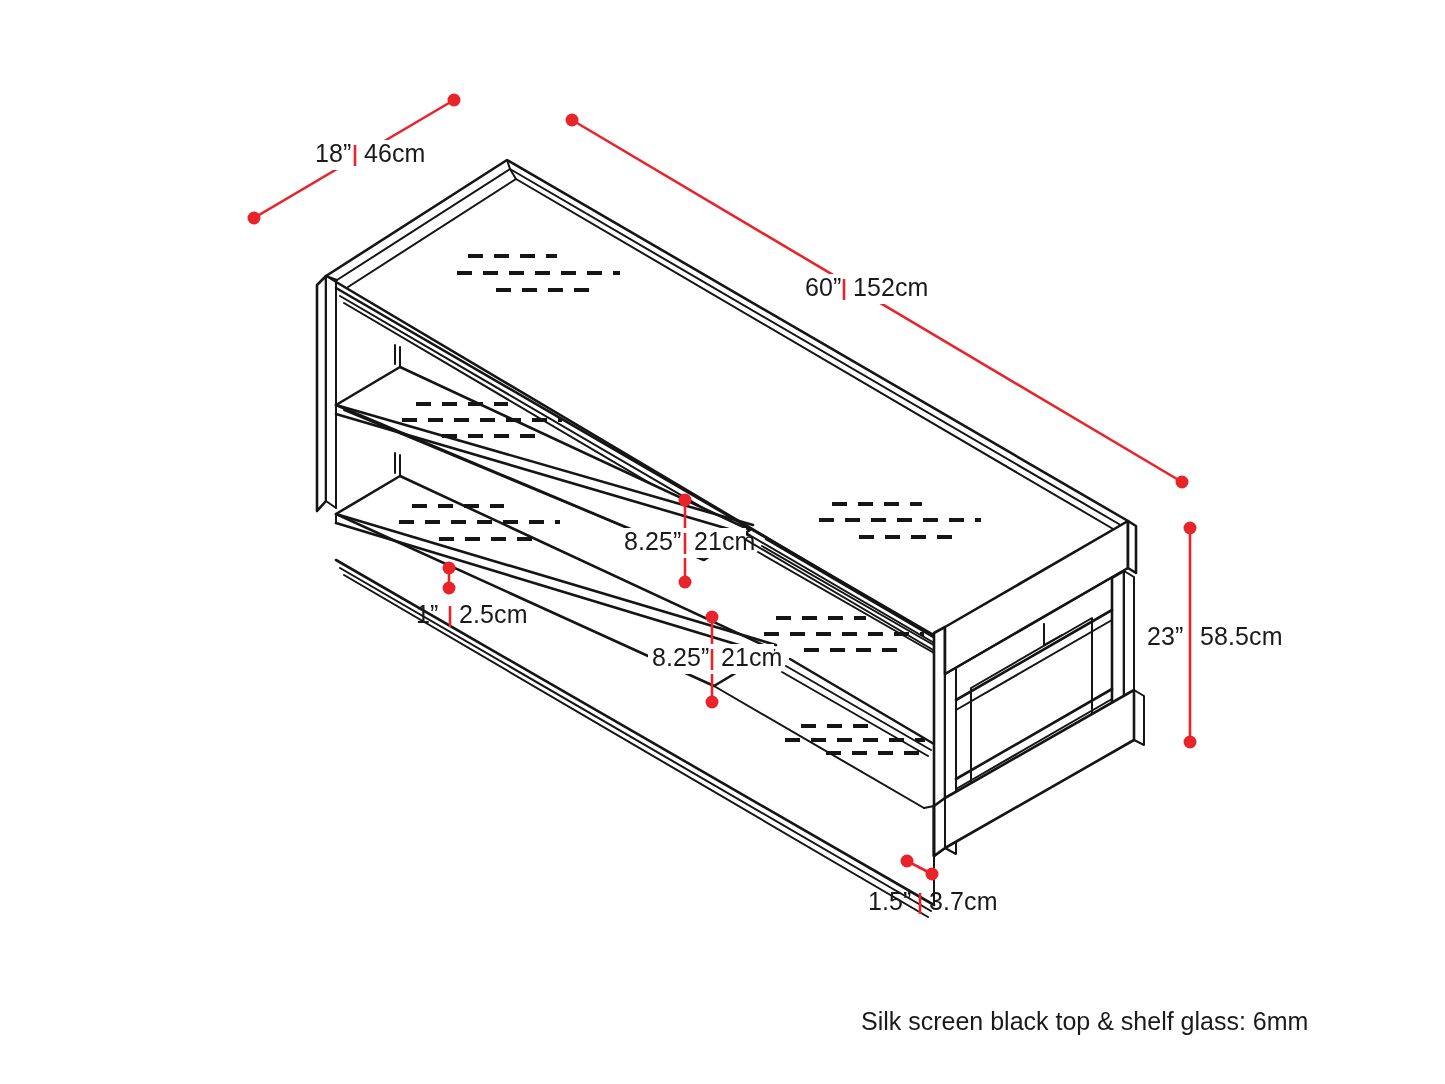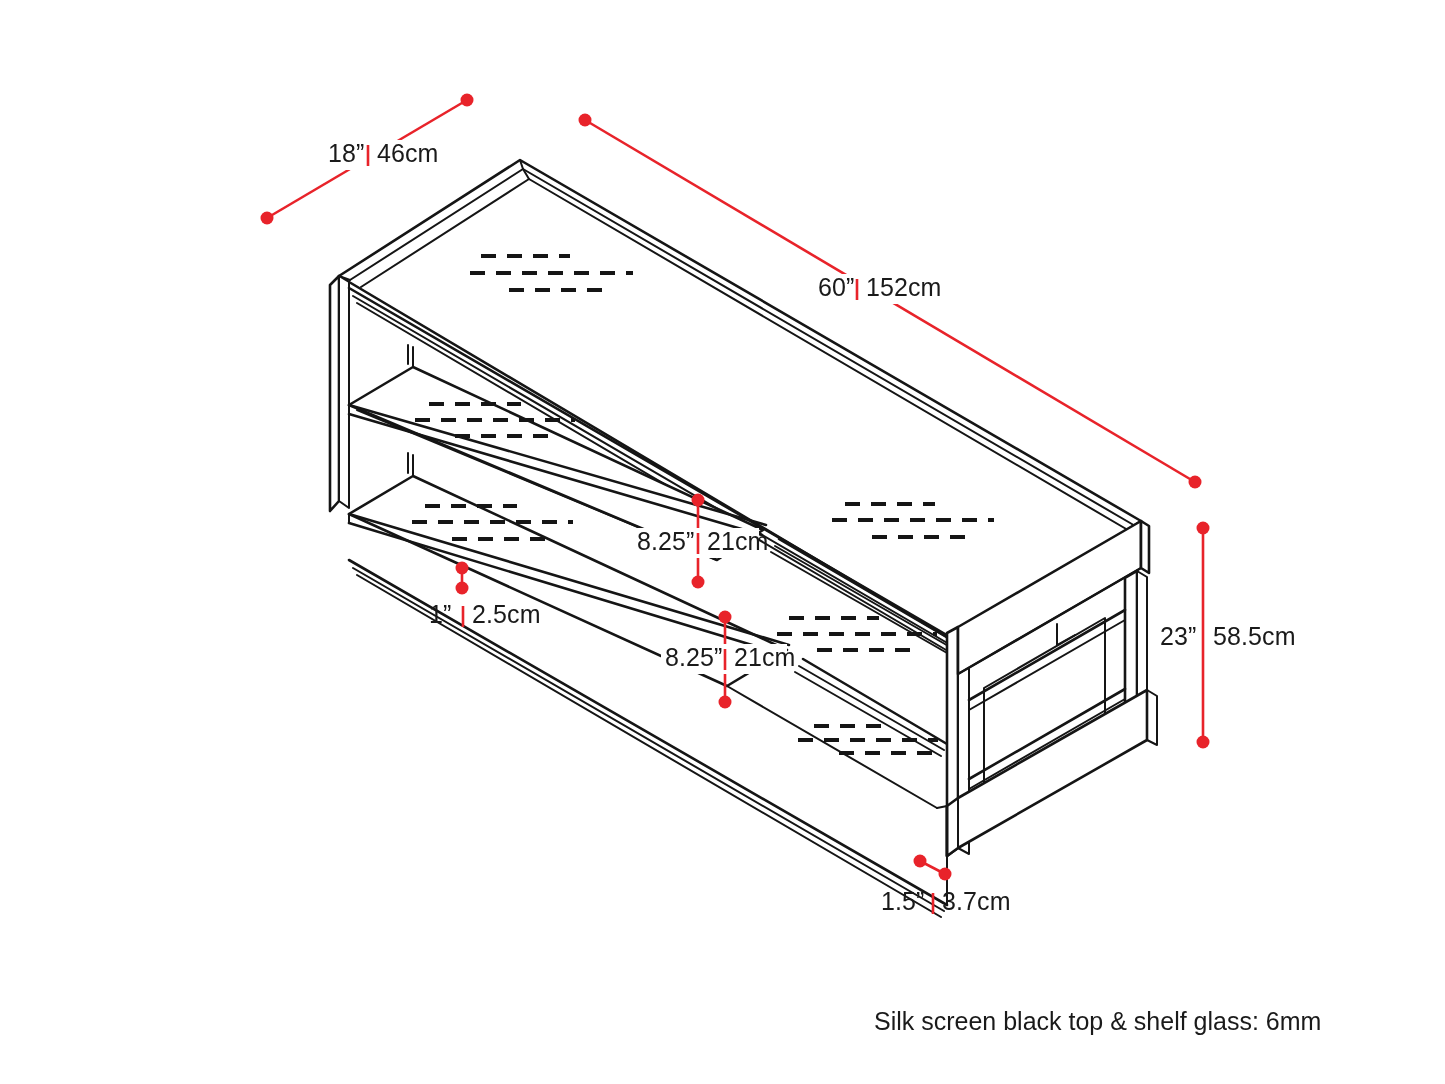--- a/index.html
+++ b/index.html
@@ -11,21 +11,21 @@
   body {
     width: 1445px;
     height: 1084px;
     position: relative;
     overflow: hidden;
     font-family: "Liberation Sans", "DejaVu Sans", sans-serif;
     color: #1a1a1a;
   }
   #diagram-root {
     position: absolute;
-    left: 17px;
+    left: 4px;
     top: 0;
     width: 1275px;
     height: 1084px;
   }
   svg.stage {
     display: block;
     width: 1445px;
     height: 1084px;
   }
   

